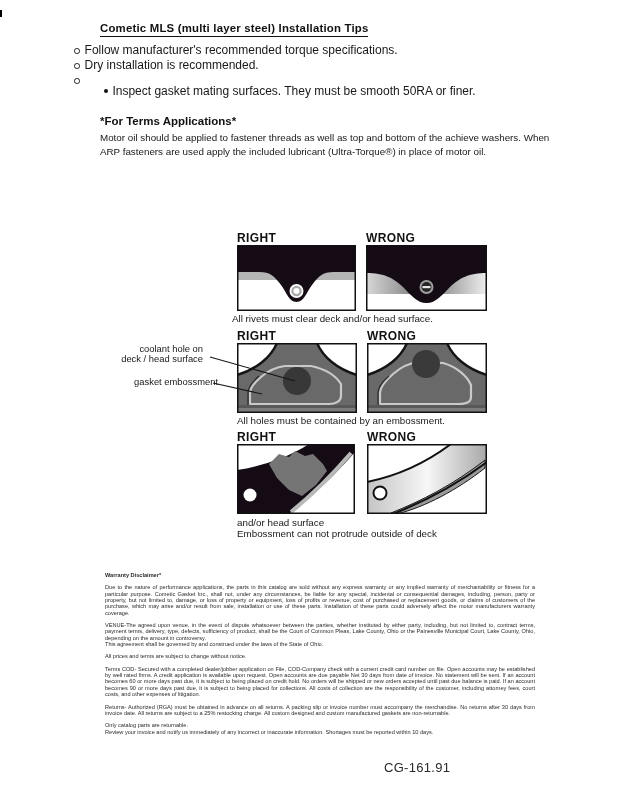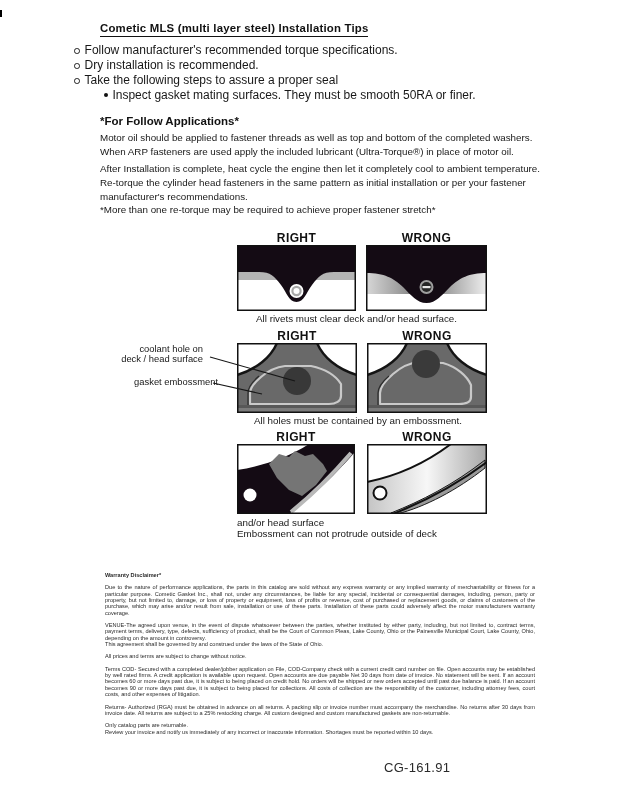--- a/index.html
+++ b/index.html
@@ -20,24 +20,24 @@
   .bullet.sub { margin-left:30px; line-height:14.4px; }
   .omark { flex:none; width:3.6px; height:3.6px; border:1px solid #222; border-radius:50%; margin:5px 5px 0 0; }
   .fmark { flex:none; width:4.4px; height:4.4px; background:#111; border-radius:50%; margin:5px 4px 0 0; }
 
   .diesel-h { position:absolute; left:100px; top:115px; font-size:11.5px; font-weight:bold; color:#111; }
   .para { position:absolute; left:100px; width:452px; font-size:9.8px; line-height:14px; color:#181818; }
   .p1 { top:131px; }
   .p2 { top:162px; }
   .p3 { top:203px; }
 
-  .dlabel { position:absolute; font-size:12px; font-weight:bold; letter-spacing:0.4px; color:#111; text-align:center; }
+  .dlabel { position:absolute; font-size:12px; font-weight:bold; letter-spacing:0.4px; color:#111; text-align:left; }
   .panel  { position:absolute; display:block; }
   .dcap   { position:absolute; font-size:9.8px; color:#181818; }
-  .dcap.center { text-align:right; }
+  .dcap.center { text-align:left; }
   .cap3 { line-height:11px; }
 
   .slabel { position:absolute; width:112px; text-align:right; font-size:9.4px; line-height:9.6px; color:#181818; }
   .leader { position:absolute; left:208px; top:350px; }
 
   .disc { position:absolute; left:105px; top:572px; width:430px; font-size:5.6px; line-height:6.35px; color:#2a2a2a; }
   .disc .dh { font-weight:bold; margin:0 0 6px 0; }
   .disc p { margin:0 0 6px 0; text-align:justify; white-space:pre-line; }
 
   .footer { position:absolute; left:384px; top:760px; font-size:13px; color:#2a2a2a; letter-spacing:0.3px; }
@@ -55,32 +55,29 @@
     <div class="bullet">
       <span class="omark"></span>
       <span>Follow manufacturer's recommended torque specifications.</span>
     </div>
     <div class="bullet">
       <span class="omark"></span>
       <span>Dry installation is recommended.</span>
     </div>
     <div class="bullet">
       <span class="omark"></span>
-      <span>Take the following steps to assure a proper seal</span>
     </div>
     <div class="bullet sub">
       <span class="fmark"></span>
       <span>Inspect gasket mating surfaces.  They must be smooth 50RA or finer.</span>
     </div>
   </div>
 
-  <div class="diesel-h">*For Follow Applications*</div>
-  <div class="para p1">Motor oil should be applied to fastener threads as well as top and bottom of the completed washers. When ARP fasteners are used apply the included lubricant (Ultra-Torque®) in place of motor oil.</div>
-  <div class="para p2">After Installation is complete, heat cycle the engine then let it completely cool to ambient temperature. Re-torque the cylinder head fasteners in the same pattern as initial installation or per your fastener manufacturer's recommendations.</div>
-  <div class="para p3">*More than one re-torque may be required to achieve proper fastener stretch*</div>
+  <div class="diesel-h">*For Terms Applications*</div>
+  <div class="para p1">Motor oil should be applied to fastener threads as well as top and bottom of the achieve washers. When ARP fasteners are used apply the included lubricant (Ultra-Torque®) in place of motor oil.</div>
 
   <div class="dlabel" style="left:237px; top:231px; width:119px;">RIGHT</div>
   <div class="dlabel" style="left:366px; top:231px; width:121px;">WRONG</div>
 
   <svg class="panel" style="left:237px; top:245px;" width="119" height="66" viewBox="0 0 119 66">
     <rect width="119" height="66" fill="#ffffff"></rect>
     <rect x="1" y="27" width="117" height="8" fill="#b5b5b5"></rect>
     <path d="M0,0 H119 V27 H97 C85,27 82,31 75,40 C69,48 67,57 59.5,57 C52,57 50,48 44,40 C37,31 34,27 22,27 H0 Z" fill="#140b14"></path>
     <g>
       <circle cx="59.5" cy="46" r="7" fill="#ffffff"></circle>

